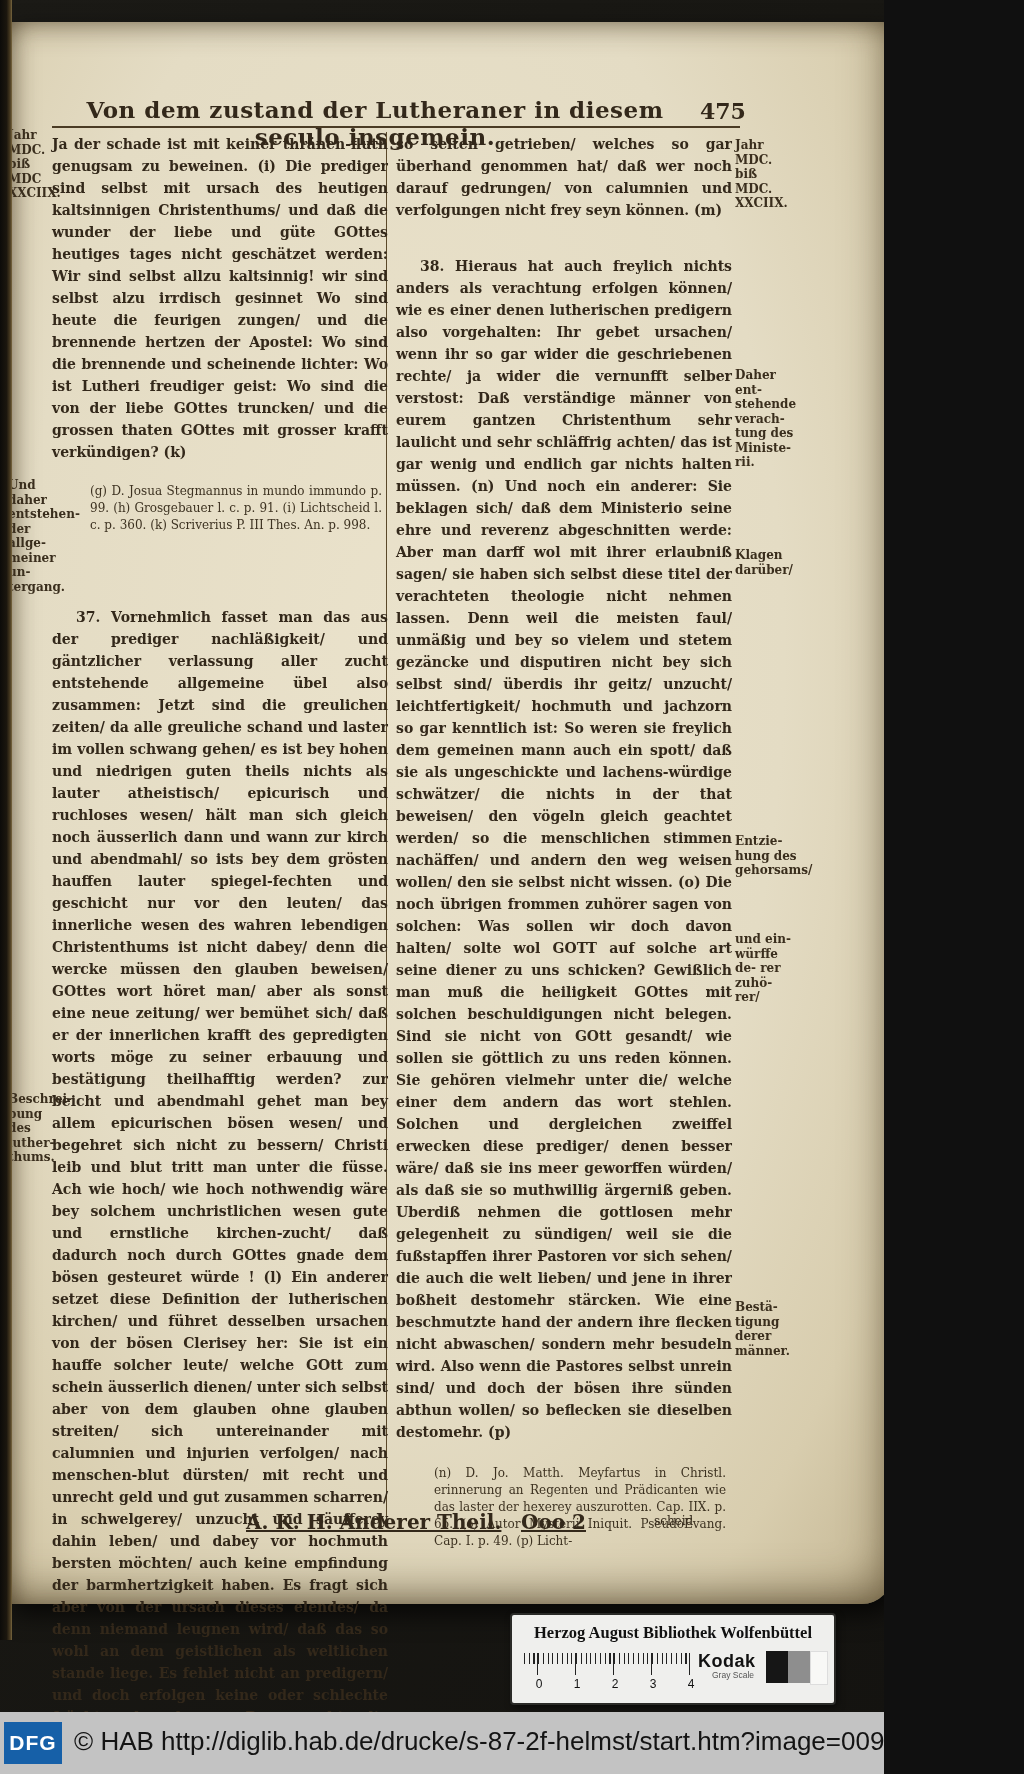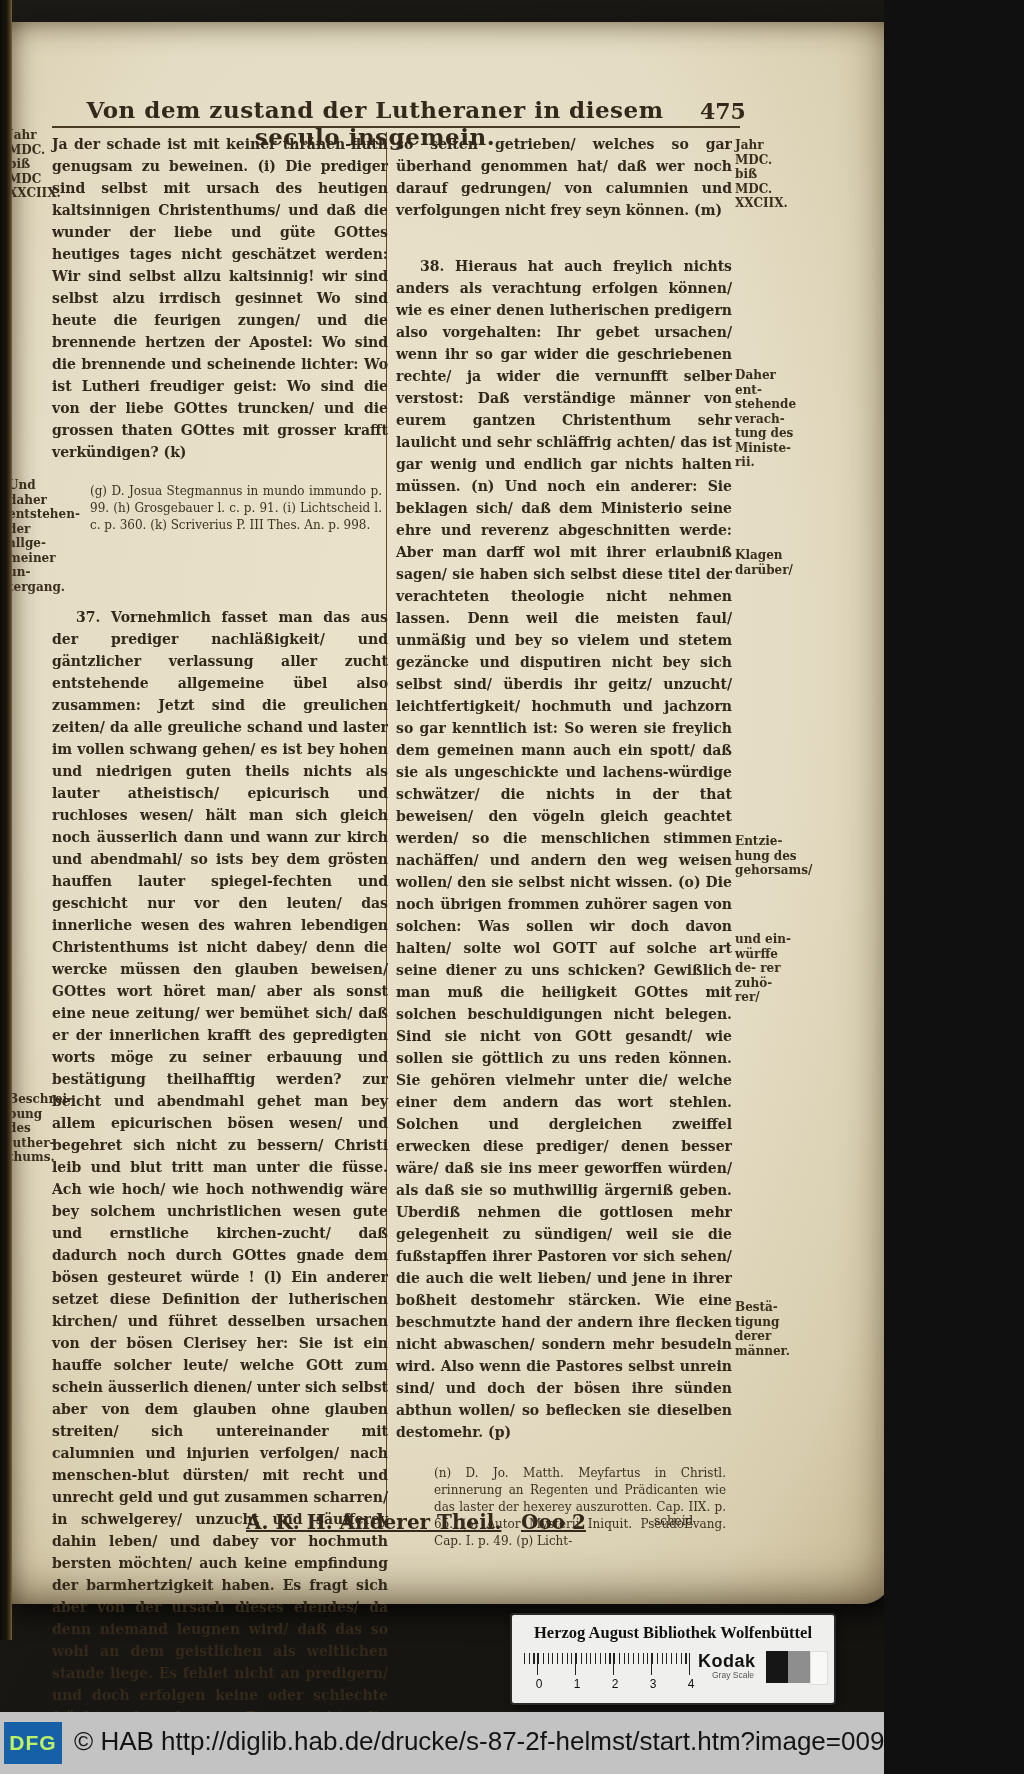--- a/index.html
+++ b/index.html
@@ -54,21 +54,21 @@
          font-family:"Liberation Sans",sans-serif;color:#111;}
   .kodak .k1{font-weight:bold;font-size:18px;letter-spacing:.5px;}
   .kodak .k2{font-size:8.5px;color:#555;margin-top:-2px;margin-left:14px;}
   .patch{position:absolute;top:36px;height:32px;}
   .patch.black{left:254px;width:22px;background:#161616;}
   .patch.gray{left:276px;width:22px;background:#8e8e8e;}
   .patch.white{left:298px;width:16px;background:#f8f8f6;border:1px solid #ddd;}
   
   #footer{position:absolute;left:0;top:1712px;width:1024px;height:62px;background:#c3c3c3;}
   #dfg{position:absolute;left:4px;top:10px;width:58px;height:42px;background:#1660a8;
-       color:#bef264;font-family:"Liberation Sans",sans-serif;font-weight:bold;font-size:21px;
+       color:#ffffff;font-family:"Liberation Sans",sans-serif;font-weight:bold;font-size:21px;
        display:flex;align-items:center;justify-content:center;letter-spacing:1px;}
   #copyright{position:absolute;left:74px;top:14px;font-family:"Liberation Sans",sans-serif;
              font-size:26px;color:#141414;white-space:nowrap;}
 </style>
 </head>
 <body>
 
 <div id="stage">
 
   <div id="page">

